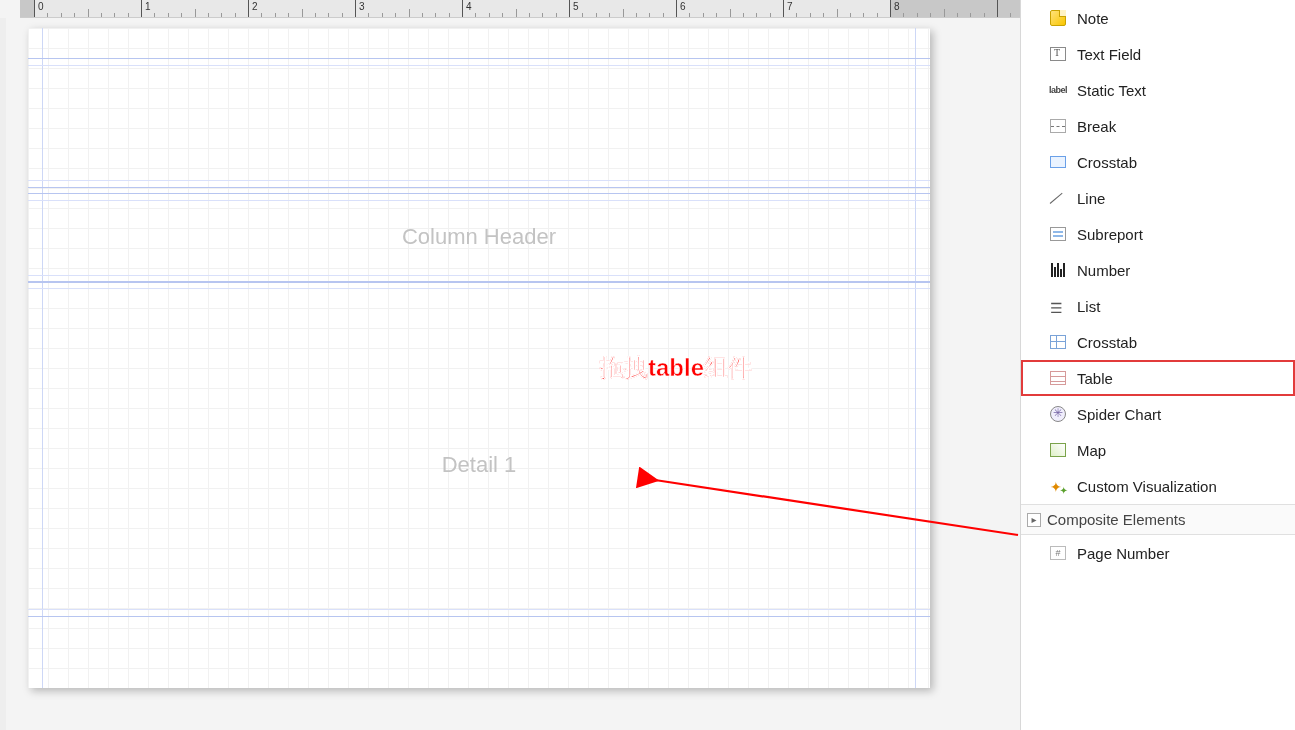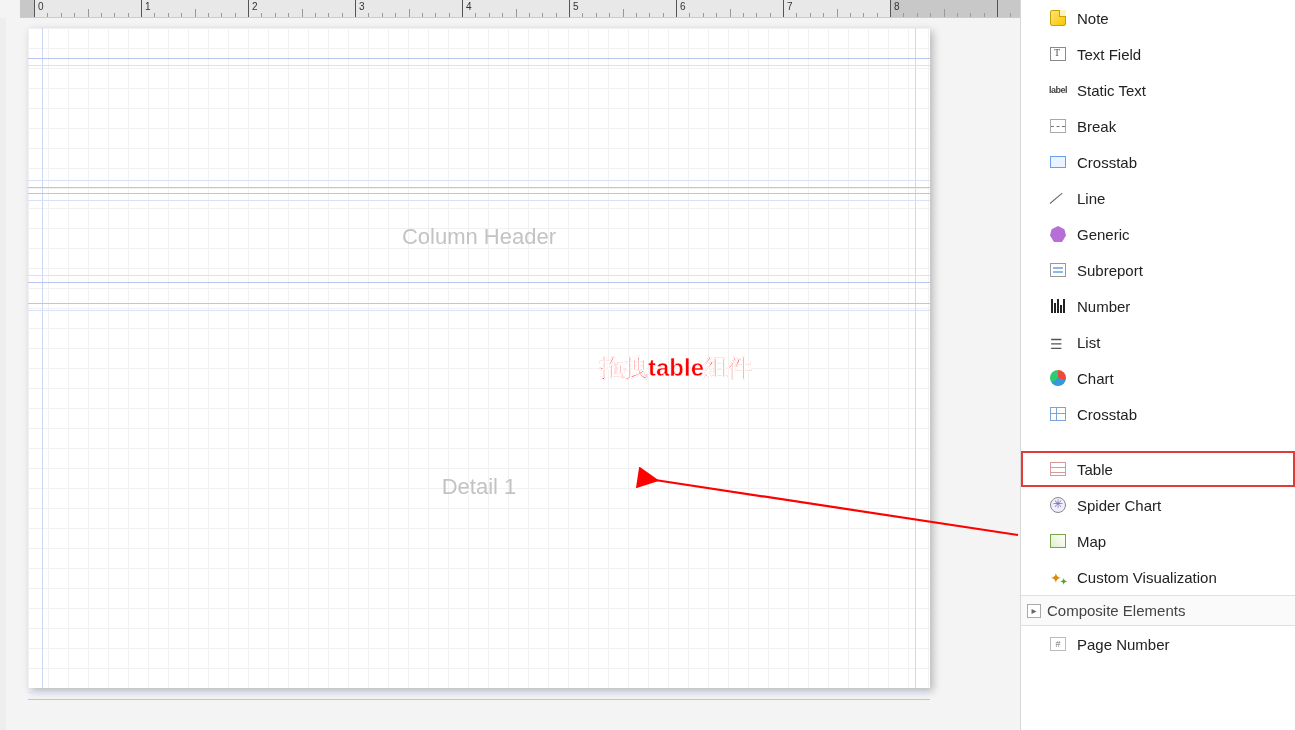--- a/index.html
+++ b/index.html
@@ -132,21 +132,20 @@
 .palette-item {
   display: flex;
   align-items: center;
   padding: 7px 10px 7px 26px;
   gap: 10px;
   cursor: grab;
   border: 2px solid transparent;
 }
 .palette-item.highlighted {
   border: 2px solid #e23b3b;
-  margin-top: 19px;
 }
 .icon {
   width: 18px;
   height: 18px;
   flex-shrink: 0;
   display: flex;
   align-items: center;
   justify-content: center;
 }
 .palette-header {
@@ -318,21 +317,21 @@
       <div class="band-inner-line" style="top:6px;"></div>
       <div class="band-inner-line" style="bottom:6px;"></div>
     </div>
 
     <div class="band" style="top:165px;height:90px;">
       <div class="band-inner-line" style="top:6px;"></div>
       <div class="band-inner-line" style="bottom:6px;"></div>
       <div class="band-label" style="top:30px;">Column Header</div>
     </div>
 
-    <div class="band" style="top:275px;height:397px;">
+    <div class="band" style="top:253px;height:336px;">
       <div class="band-inner-line" style="top:6px;"></div>
       <div class="band-inner-line" style="bottom:6px;"></div>
       <div class="band-label" style="top:170px;">Detail 1</div>
     </div>
   </div>
 
   <div class="annotation" style="left:600px;top:352px;">拖拽table组件</div>
 
   <svg class="arrow-svg" style="left:0;top:0;" width="1030" height="560">
     <defs>
@@ -377,26 +376,20 @@
     <span>Crosstab</span>
   </div>
   <div class="palette-item">
     <span class="icon">
         <span class="ic-line"></span>
       </span>
     <span>Line</span>
   </div>
   <div class="palette-item">
     <span class="icon">
-        <span class="ic-generic"></span>
-      </span>
-    <span>Generic</span>
-  </div>
-  <div class="palette-item">
-    <span class="icon">
         <span class="ic-subreport"></span>
       </span>
     <span>Subreport</span>
   </div>
   <div class="palette-item">
     <span class="icon">
         <span class="ic-barcode">
           <span style="height:14px"></span>
           <span style="height:10px"></span>
           <span style="height:14px"></span>
@@ -407,26 +400,20 @@
     <span>Number</span>
   </div>
   <div class="palette-item">
     <span class="icon">
         <span class="ic-list"></span>
       </span>
     <span>List</span>
   </div>
   <div class="palette-item">
     <span class="icon">
-        <span class="ic-chart"></span>
-      </span>
-    <span>Chart</span>
-  </div>
-  <div class="palette-item">
-    <span class="icon">
         <span class="ic-crosstab"></span>
       </span>
     <span>Crosstab</span>
   </div>
   <div class="palette-item highlighted">
     <span class="icon">
         <span class="ic-table"></span>
       </span>
     <span>Table</span>
   </div>

